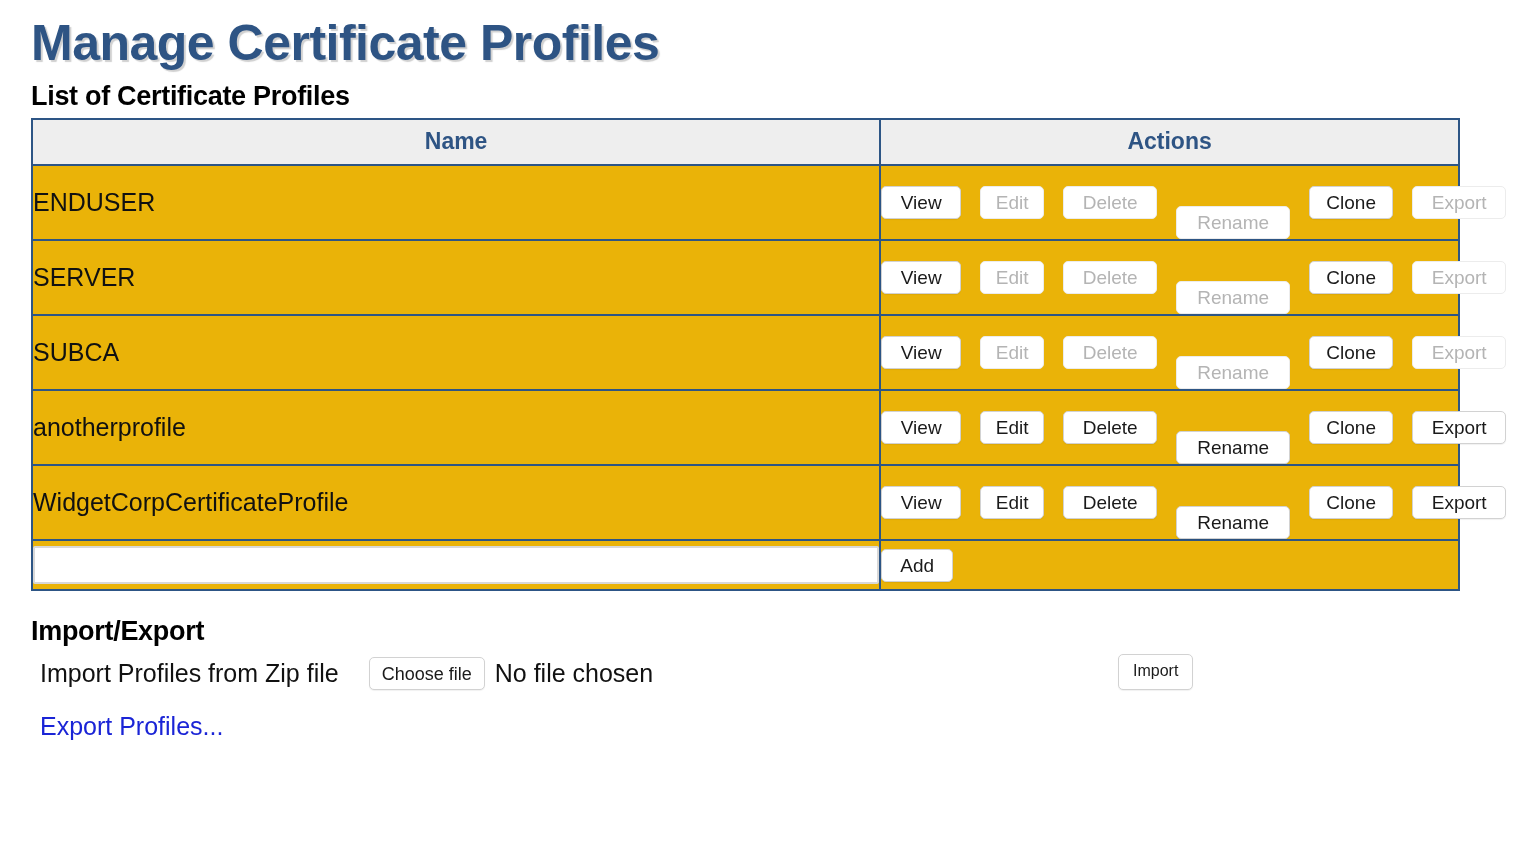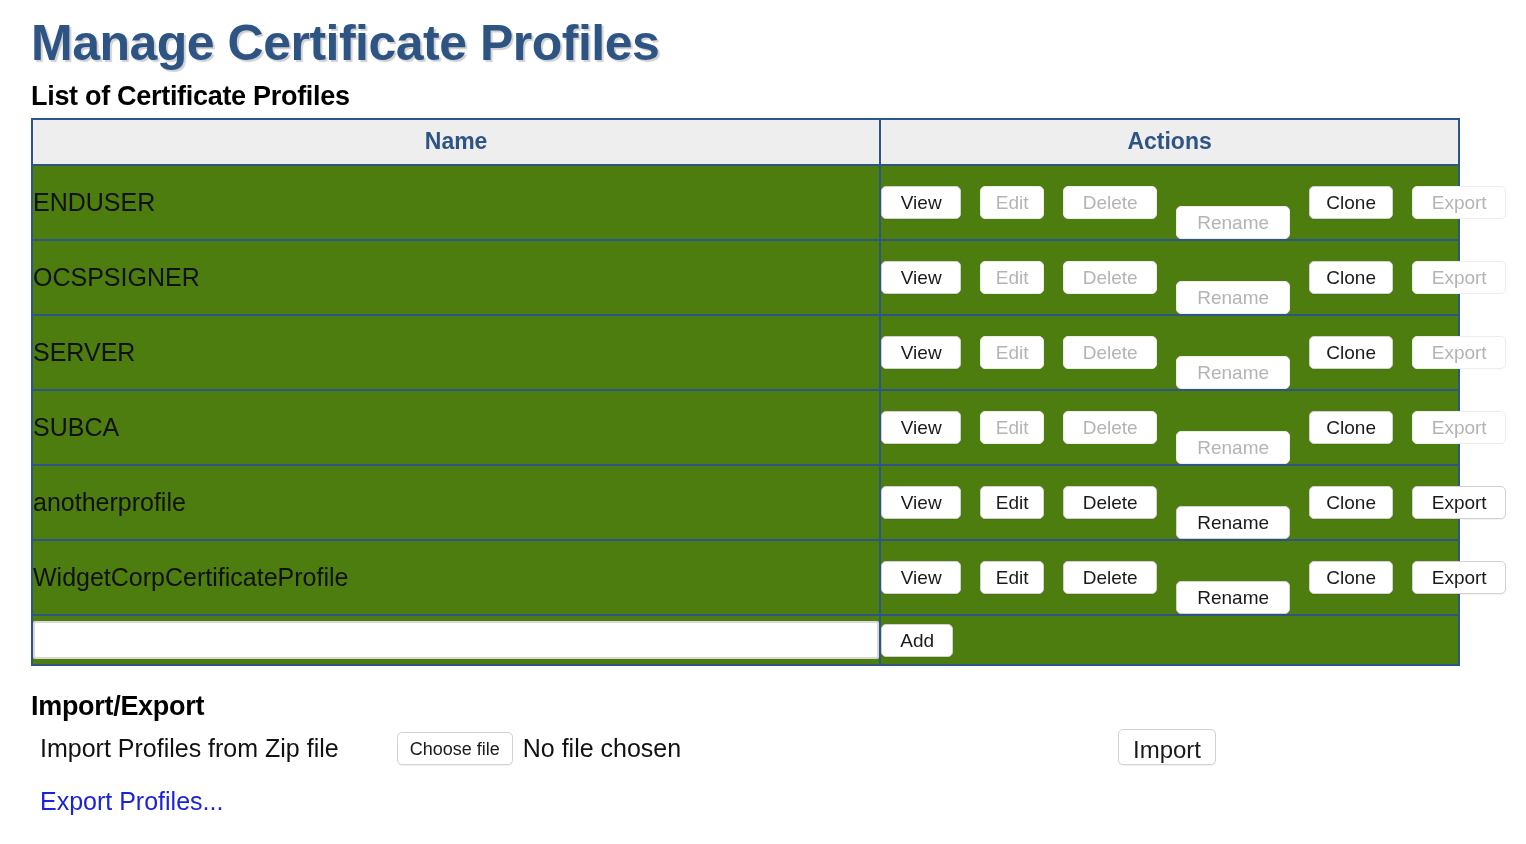--- a/index.html
+++ b/index.html
@@ -70,21 +70,21 @@
     border: 2px solid #2d5585;
     color: #2e5484;
     font-size: 23px;
     font-weight: bold;
     padding: 8px 4px 9px 4px;
     height: 45px;
   }
 
   table.profiles tbody td {
     border: 2px solid #2d5585;
-    background: #4d7c0f;
+    background: #eab308;
     height: 50px;
     padding: 0;
     vertical-align: middle;
   }
 
   td.name-cell {
     font-size: 25px;
     color: #111111;
     padding-left: 7px;
     line-height: 1.1;
@@ -191,38 +191,37 @@
     line-height: 1;
     color: #1a1a1a;
     background: #ffffff;
     border: 1px solid #d2d2d2;
     border-radius: 5px;
     padding: 7px 12px 8px 12px;
     height: 33px;
     cursor: pointer;
     box-shadow: 0 1px 1px rgba(0,0,0,0.06);
     white-space: nowrap;
-    margin-left: 28px;
   }
 
   .no-file-text {
     font-size: 25px;
     color: #111111;
     white-space: nowrap;
   }
 
   .import-btn-holder {
     position: absolute;
     left: 1078px;
     top: 4px;
   }
 
   button.import-btn {
     font-family: "Liberation Sans", "DejaVu Sans", sans-serif;
-    font-size: 24px;
+    font-size: 16px;
     line-height: 1;
     color: #1a1a1a;
     background: #ffffff;
     border: 1px solid #d2d2d2;
     border-radius: 5px;
     padding: 8px 14px 9px 14px;
     height: 36px;
     cursor: pointer;
     box-shadow: 0 1px 1px rgba(0,0,0,0.06);
   }
@@ -267,33 +266,20 @@
                 <button type="button" class="act w-view">View</button>
                 <button type="button" class="act w-edit disabled" disabled="">Edit</button>
                 <button type="button" class="act w-delete disabled" disabled="">Delete</button>
                 <button type="button" class="act w-rename disabled" disabled="">Rename</button>
                 <button type="button" class="act w-clone">Clone</button>
                 <button type="button" class="act w-export disabled" disabled="">Export</button>
               </div>
             </td>
           </tr>
           <tr>
-            <td class="name-cell">OCSPSIGNER</td>
-            <td class="actions-cell">
-              <div class="btn-row">
-                <button type="button" class="act w-view">View</button>
-                <button type="button" class="act w-edit disabled" disabled="">Edit</button>
-                <button type="button" class="act w-delete disabled" disabled="">Delete</button>
-                <button type="button" class="act w-rename disabled" disabled="">Rename</button>
-                <button type="button" class="act w-clone">Clone</button>
-                <button type="button" class="act w-export disabled" disabled="">Export</button>
-              </div>
-            </td>
-          </tr>
-          <tr>
             <td class="name-cell">SERVER</td>
             <td class="actions-cell">
               <div class="btn-row">
                 <button type="button" class="act w-view">View</button>
                 <button type="button" class="act w-edit disabled" disabled="">Edit</button>
                 <button type="button" class="act w-delete disabled" disabled="">Delete</button>
                 <button type="button" class="act w-rename disabled" disabled="">Rename</button>
                 <button type="button" class="act w-clone">Clone</button>
                 <button type="button" class="act w-export disabled" disabled="">Export</button>
               </div>

